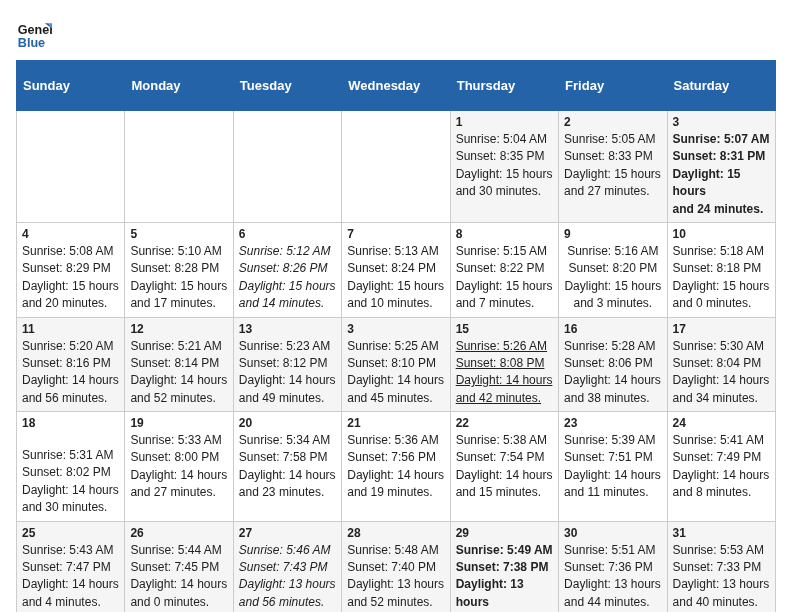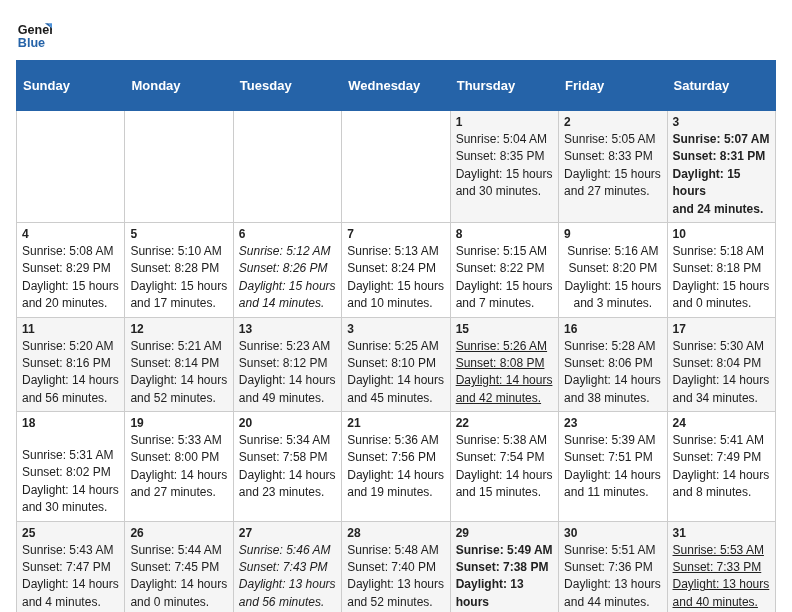--- a/index.html
+++ b/index.html
@@ -328,20 +328,20 @@
         </td>
         <td>
           <span class="day-number">30</span>
           <div class="day-info" style="white-space: pre-line;">Sunrise: 5:51 AM
 Sunset: 7:36 PM
 Daylight: 13 hours
 and 44 minutes.</div>
         </td>
         <td>
           <span class="day-number">31</span>
-          <div class="day-info" style="white-space: pre-line; text-decoration: underline;">Sunrise: 5:53 AM
+          <div class="day-info" style="white-space: pre-line;">Sunrise: 5:53 AM
 Sunset: 7:33 PM
 Daylight: 13 hours
 and 40 minutes.</div>
         </td>
       </tr>
     </tbody>
 </table>
 
 </body></html>

